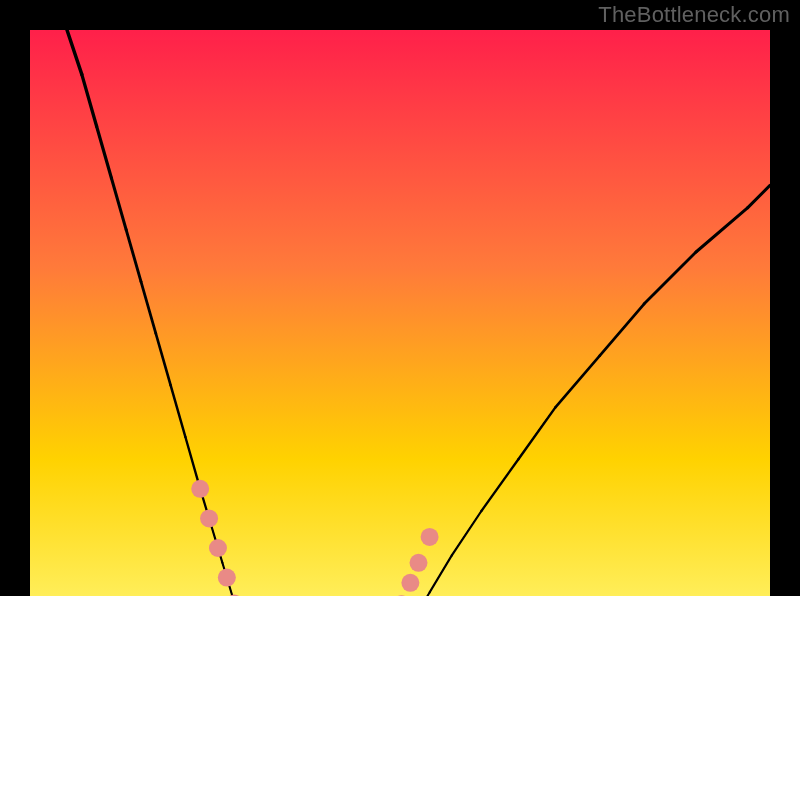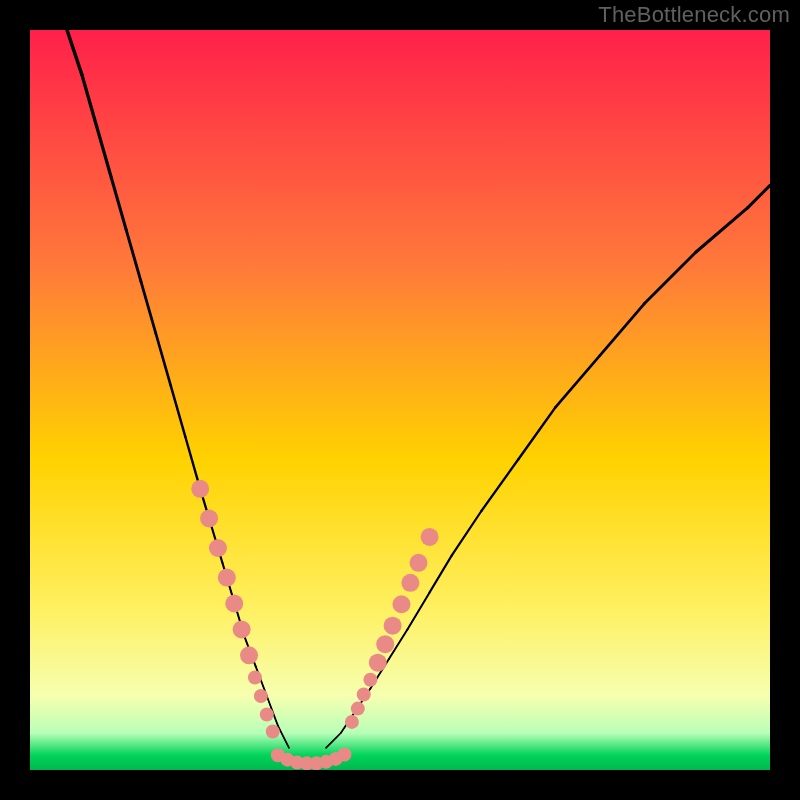--- a/index.html
+++ b/index.html
@@ -2,21 +2,21 @@
 <html><head>
 <meta charset="utf-8">
 <style>
   body {
     margin: 0;
     padding: 0;
     background: #fff;
   }
   .chart-wrap {
     width: 800px;
-    height: 800px;
+    height: 596px;
     position: relative;
     background: #000;
   }
   .watermark {
     position: absolute;
     top: 2px;
     right: 10px;
     z-index: 20;
     color: #606060;
     font-family: Arial, Helvetica, sans-serif;

